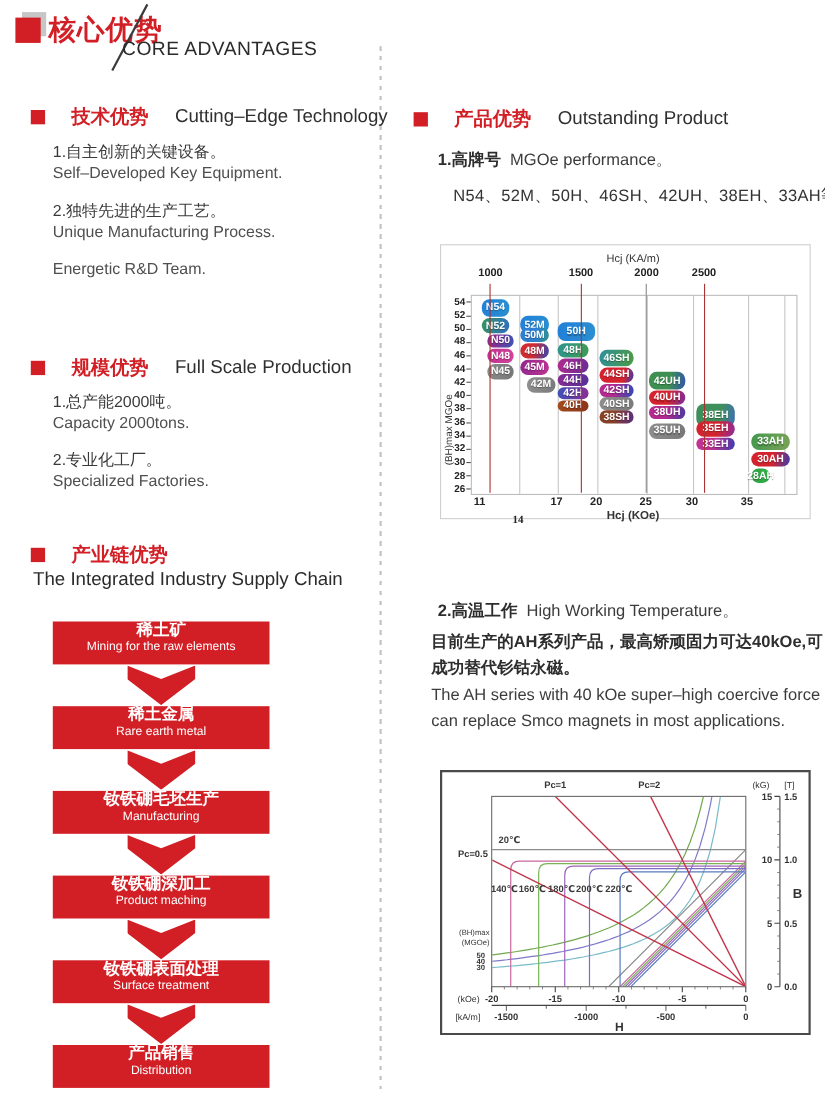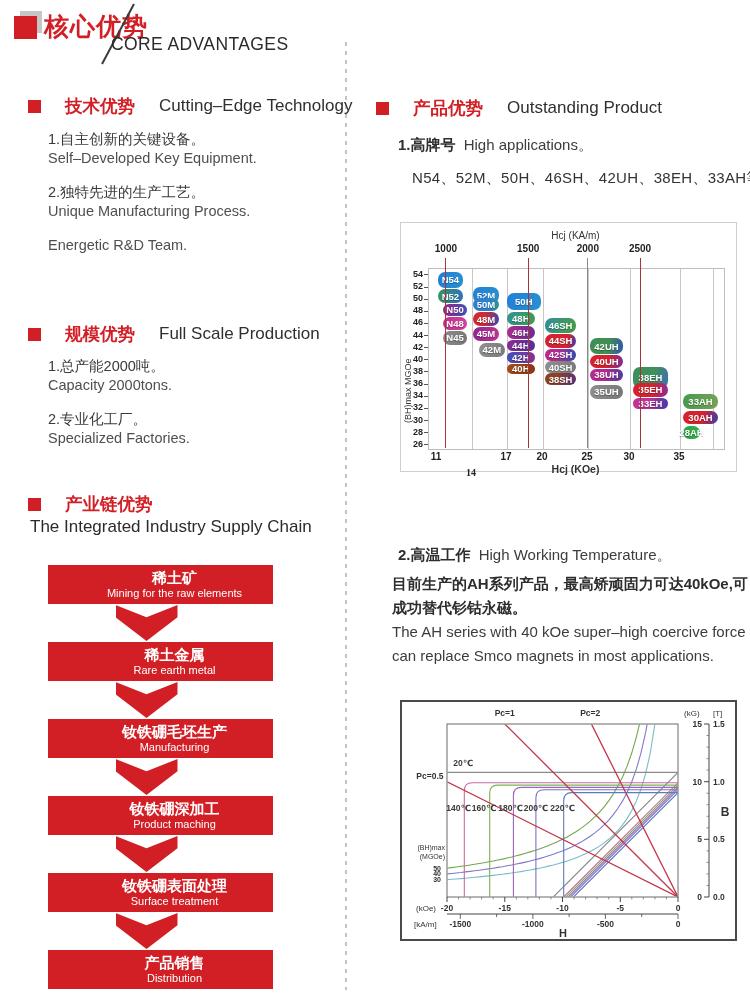--- a/index.html
+++ b/index.html
@@ -25,21 +25,21 @@
   .sec-sub{position:absolute;font-size:17px;color:#2b2b2b;}
   
   .items{position:absolute;left:48px;}
   .item{margin-bottom:16px;}
   .item div{font-size:14.5px;line-height:18.5px;}
   .item .izh{color:#3a3a3a;}
   .item .ien{color:#4f4f4f;}
   
   #flow{position:absolute;left:48px;top:565px;width:197px;}
   .fbox{width:197px;height:39px;background:var(--red);color:#fff;text-align:center;
-    display:flex;flex-direction:column;justify-content:center;gap:1px;padding-left:28px;}
+    display:flex;flex-direction:column;gap:1px;}
   .fzh{font-size:15px;font-weight:bold;line-height:16px;}
   .fen{font-size:11px;line-height:12px;}
   .farrow{width:62px;height:36px;background:var(--red);margin:1px auto;
     clip-path:polygon(0 0,50% 34%,100% 0,100% 34%,50% 100%,0 34%);}
   
   .pt-label{position:absolute;font-size:15px;white-space:nowrap;}
   .pt-label .pzh{font-weight:bold;color:#2d2d2d;}
   .pt-label .pen{color:#3c3c3c;margin-left:4px;}
   .grades-line{position:absolute;font-size:15px;color:#333;letter-spacing:0.3px;white-space:nowrap;}
   .para{position:absolute;font-size:15px;line-height:24px;}
@@ -150,21 +150,21 @@
   </div>
 
 <div class="sec" style="left:376px;top:96px;">
   <span class="bullet"></span>
   <span class="zh">产品优势</span>
   <span class="en">Outstanding Product</span>
 </div>
 
 <div class="pt-label" style="left:398px;top:136px;">
   <span class="pzh">1.高牌号</span>
-  <span class="pen">High applications。</span>
+  <span class="pen">MGOe performance。</span>
 </div>
 <div class="grades-line" style="left:412px;top:169px;">N54、52M、50H、46SH、42UH、38EH、33AH等。</div>
 
 <div id="chart1">
   <div id="c1-title-top">Hcj (KA/m)</div>
   <div id="c1-ylabel">(BH)max MGOe</div>
   <div id="c1-plot">
       <div style="position: absolute; left: 42.5px; top: 0px; width: 1px; height: 180px; background: rgb(198, 198, 198);"></div>
       <div style="position: absolute; left: 77.5px; top: 0px; width: 1px; height: 180px; background: rgb(198, 198, 198);"></div>
       <div style="position: absolute; left: 113.5px; top: 0px; width: 1px; height: 180px; background: rgb(198, 198, 198);"></div>

